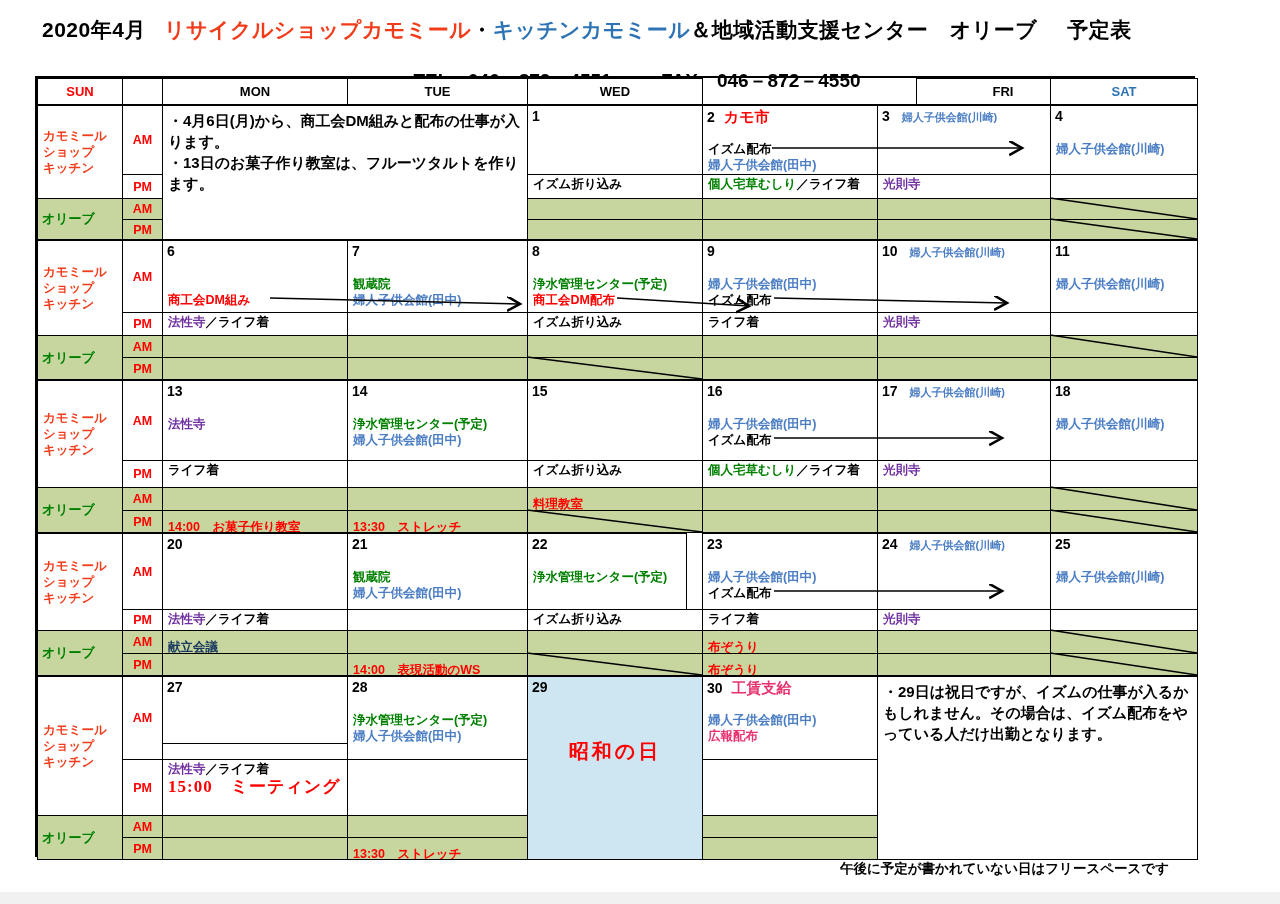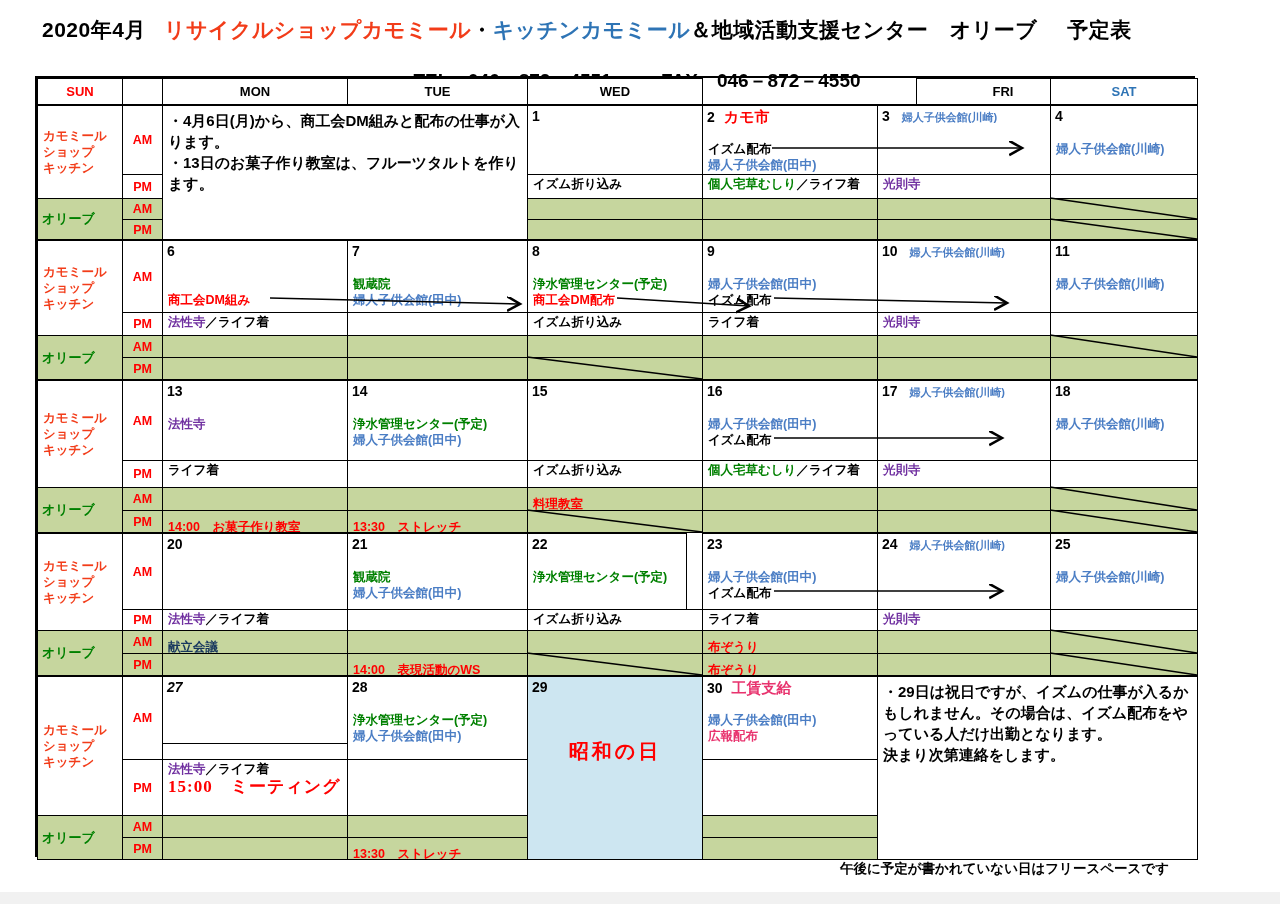--- a/index.html
+++ b/index.html
@@ -390,21 +390,21 @@
     <div class="cell k-label thick-top" style="left: 0px; top: 597px; width: 86px; height: 141px;">
       <div>カモミール</div>
       <div>ショップ</div>
       <div>キッチン</div>
     </div>
     <div class="cell o-label bg-olive" style="left: 0px; top: 737px; width: 86px; height: 45px;">オリーブ</div>
     <div class="cell ampm thick-top" style="left: 85px; top: 597px; width: 41px; height: 85px;">AM</div>
     <div class="cell ampm" style="left: 85px; top: 681px; width: 41px; height: 57px;">PM</div>
     <div class="cell ampm bg-olive" style="left: 85px; top: 737px; width: 41px; height: 23px;">AM</div>
     <div class="cell ampm bg-olive" style="left: 85px; top: 759px; width: 41px; height: 23px;">PM</div>
-    <div class="cell thick-top" style="left: 125px; top: 597px; width: 186px; height: 69px; font-style: italic;">
+    <div class="cell thick-top" style="left: 125px; top: 597px; width: 186px; height: 69px;">
       <div class="num-line">
         <span class="day-num">27</span>
       </div>
     </div>
     <div class="cell" style="left: 125px; top: 681px; width: 186px; height: 57px;">
       <div class="ev-line pm"><span class="c-purple">法性寺</span><span class="c-black">／ライフ着</span></div>
       <div class="ev-line pm"><span class="c-red big">15:00　ミーティング</span></div>
     </div>
     <div class="cell bg-olive" style="left: 125px; top: 737px; width: 186px; height: 23px;"></div>
     <div class="cell bg-olive" style="left: 125px; top: 759px; width: 186px; height: 23px;"></div>
@@ -434,21 +434,20 @@
     <div class="cell bg-olive" style="left: 665px; top: 737px; width: 176px; height: 23px;"></div>
     <div class="cell bg-olive" style="left: 665px; top: 759px; width: 176px; height: 23px;"></div>
     <div class="cell bg-holiday thick-top" style="left: 490px; top: 597px; width: 176px; height: 185px;">
       <div class="num-line">
         <span class="day-num">29</span>
       </div>
       <div class="h-label">昭和の日</div>
     </div>
     <div class="cell note-cell thick-top" style="left: 840px; top: 597px; width: 321px; height: 185px;">
       <div>・29日は祝日ですが、イズムの仕事が入るかもしれません。その場合は、イズム配布をやっている人だけ出勤となります。</div>
-      <div>決まり次第連絡をします。</div>
     </div>
     <svg width="1160" height="781" class="overlay">
       <defs>
         <marker id="ah" markerWidth="10" markerHeight="10" refX="8" refY="4.5" orient="auto">
           <path d="M0,0 L8,4.5 L0,9" fill="none" stroke="#000" stroke-width="1.6"></path>
         </marker>
       </defs>
       <line x1="735" y1="70" x2="985" y2="70" stroke="#000" stroke-width="1.6" marker-end="url(#ah)"></line>
       <line x1="233" y1="220" x2="483" y2="226" stroke="#000" stroke-width="1.6" marker-end="url(#ah)"></line>
       <line x1="580" y1="220" x2="712" y2="228" stroke="#000" stroke-width="1.6" marker-end="url(#ah)"></line>

